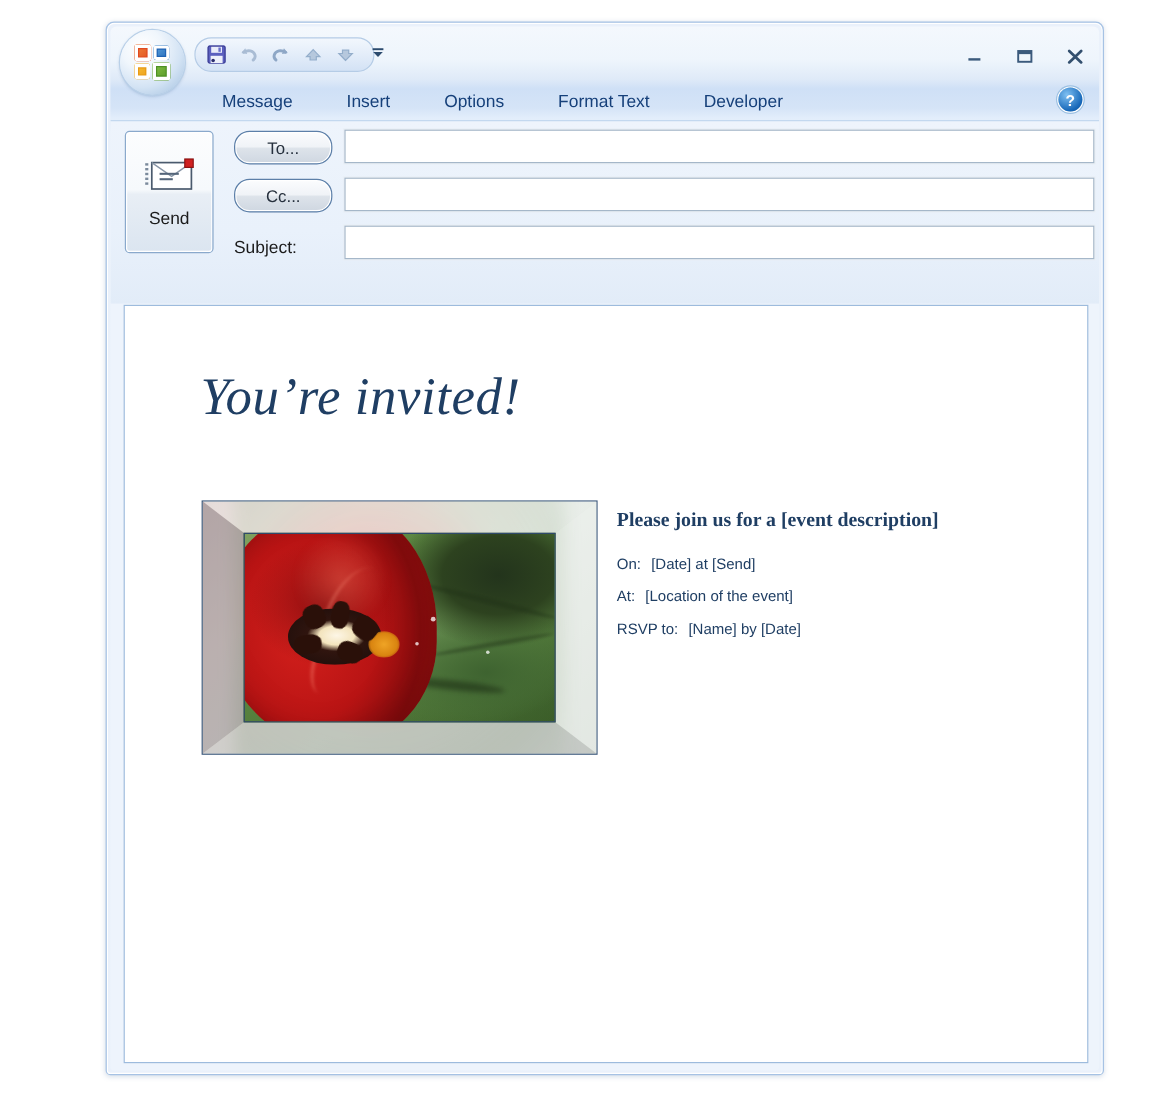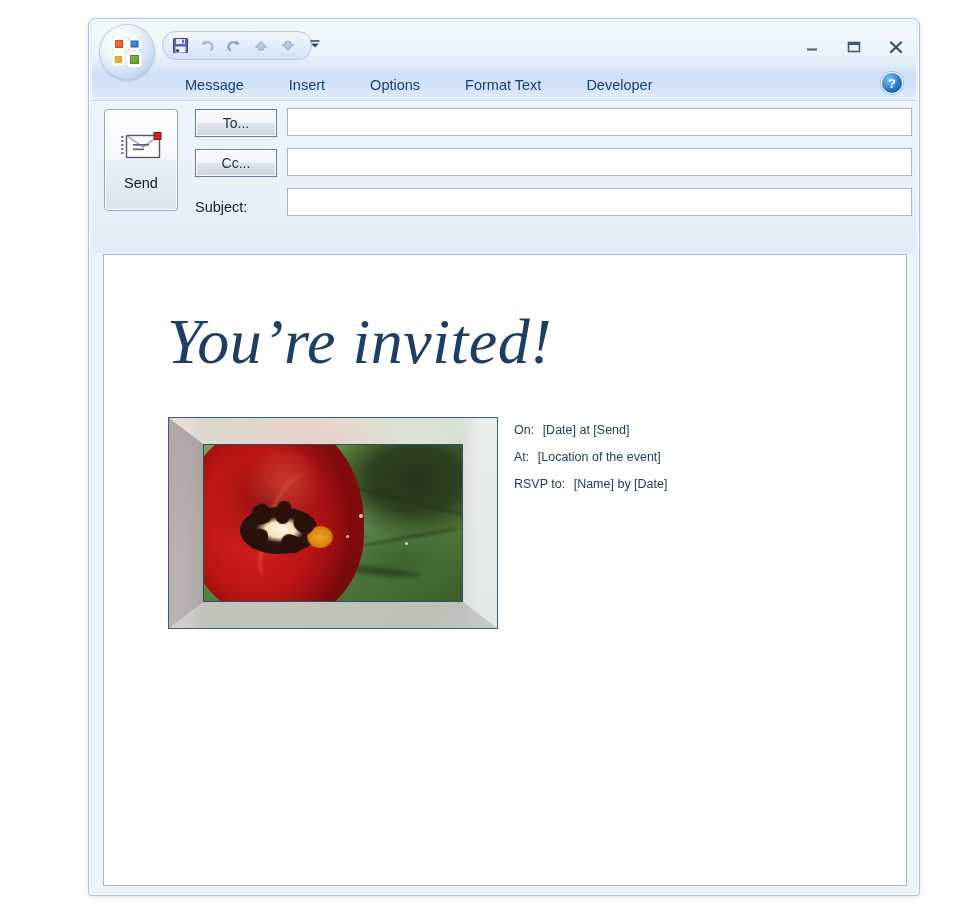--- a/index.html
+++ b/index.html
@@ -183,21 +183,21 @@
   .send-label {
     font-size: 14.5px;
     color: #1b1b1b;
   }
 
   .addr-btn {
     position: absolute;
     width: 80px;
     height: 26px;
     border: 1px solid #5c7fa8;
-    border-radius: 0;
+    border-radius: 13px;
     background: linear-gradient(to bottom,#fbfcfe 0%,#f0f3f7 47%,#dde3ea 53%,#cfd7e1 100%);
     box-shadow: 0 0 0 1px #ffffff inset;
     font-size: 14px;
     color: #26303d;
     display: flex; align-items: center; justify-content: center;
     cursor: pointer;
     font-family: "Liberation Sans", sans-serif;
   }
   .subject-label {
     position: absolute;
@@ -229,21 +229,21 @@
     border: 1px solid #9dbbdd;
     box-sizing: border-box;
     overflow: hidden;
   }
   .invite-title {
     position: absolute;
     left: 63px;
     top: 50px;
     font-family: "Liberation Serif", "DejaVu Serif", serif;
     font-style: italic;
-    font-size: 64px;
+    font-size: 44px;
     color: #1f3e63;
     letter-spacing: 0.5px;
     white-space: nowrap;
   }
 
   
   .photo-frame {
     position: absolute;
     left: 64px;
     top: 162px;
@@ -528,20 +528,21 @@
         <span class="anther a3"></span>
         <span class="anther a4"></span>
         <span class="anther a5"></span>
         <span class="dewdrop d1"></span>
         <span class="dewdrop d2"></span>
         <span class="dewdrop d3"></span>
       </div>
     </div>
 
     <div class="invite-body">
+      <div class="invite-heading">Please join us for a [event description]</div>
 
       <div class="invite-line">
         <span class="lbl">On:</span>
         <span>[Date] at [Send]</span>
       </div>
       <div class="invite-line">
         <span class="lbl">At:</span>
         <span>[Location of the event]</span>
       </div>
       <div class="invite-line">

